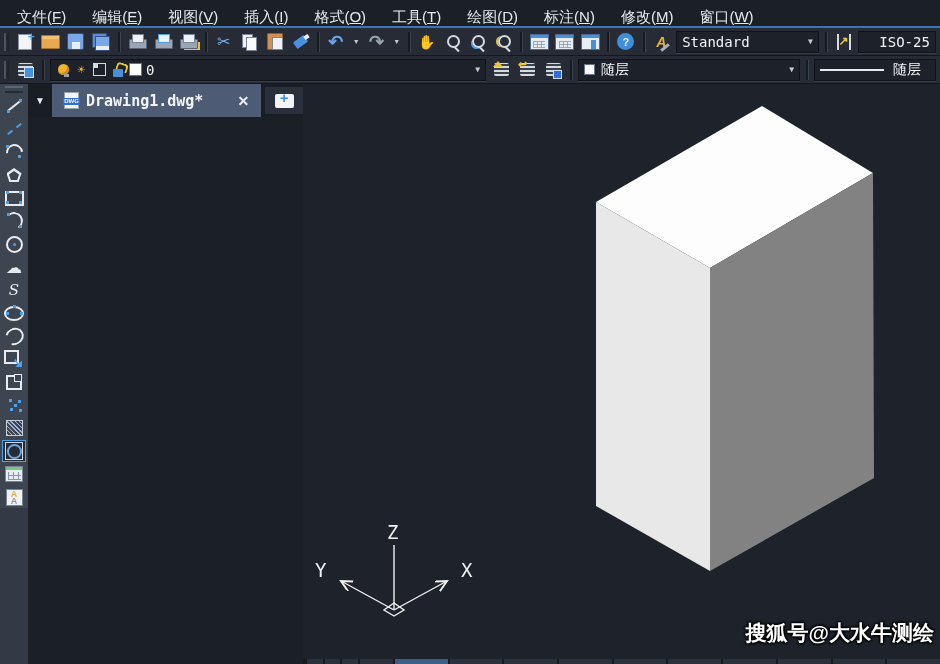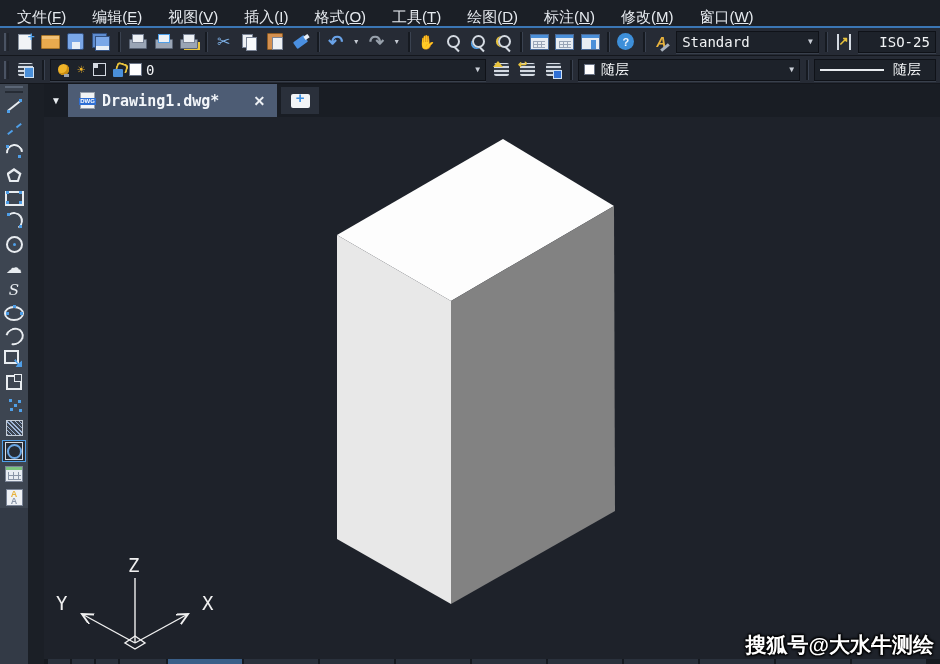--- a/index.html
+++ b/index.html
@@ -139,24 +139,24 @@
   .ic-region::before { content:''; width:11px; height:11px; border:2px solid #6aa6e4; border-radius:50%; }
   .ic-region::after { content:''; position:absolute; inset:1px; border:1px solid #d4dae2; }
   .ic-table::before { content:''; width:16px; height:14px; background:linear-gradient(#7cc47f 0 3px,#e8edf3 3px); border:1px solid #7a8496; }
   .ic-table::after { content:''; position:absolute; top:8px; left:4px; width:13px; height:8px;
       background:repeating-linear-gradient(0deg,#8a96a8 0 1px,transparent 1px 4px),
                  repeating-linear-gradient(90deg,#8a96a8 0 1px,transparent 1px 5px); }
   .ic-mtext::before { content:''; width:15px; height:15px; background:#eef1f5; border:1px solid #7a8496; }
   .ic-mtext::after { content:'A'; position:absolute; top:2px; color:#e8b33d; font-size:9px; font-weight:bold; text-shadow:0 7px 0 #8a96a8; }
 
   
-  .right-col { flex:1; display:flex; flex-direction:column;margin-left:16px; }
+  .right-col { flex:1; display:flex; flex-direction:row; }
   .canvas { position:relative; flex:1; overflow:hidden; }
   .canvas svg { position:absolute; top:0; left:0; }
-  .watermark { position:absolute; right:6px; bottom:5px; color:#ffffff; font-size:21px; font-weight:bold;
+  .watermark { position:absolute; right:6px; bottom:17px; color:#ffffff; font-size:21px; font-weight:bold;
                text-shadow:1px 1px 2px #000,-1px -1px 2px #000,1px -1px 2px #000,-1px 1px 2px #000; }
   .statusstrip { position:absolute; left:0; right:0; bottom:0; height:5px; background:#161a20; display:flex; gap:2px; padding-left:4px; }
   .seg { height:5px; background:#2a313c; }
   .seg-active { background:#3a5f88; }
   .ucs-label { font-family:"DejaVu Sans Mono", monospace; font-size:19px; fill:#f0f0f0; }
 </style>
 </head>
 <body>
 
 <div id="app">

